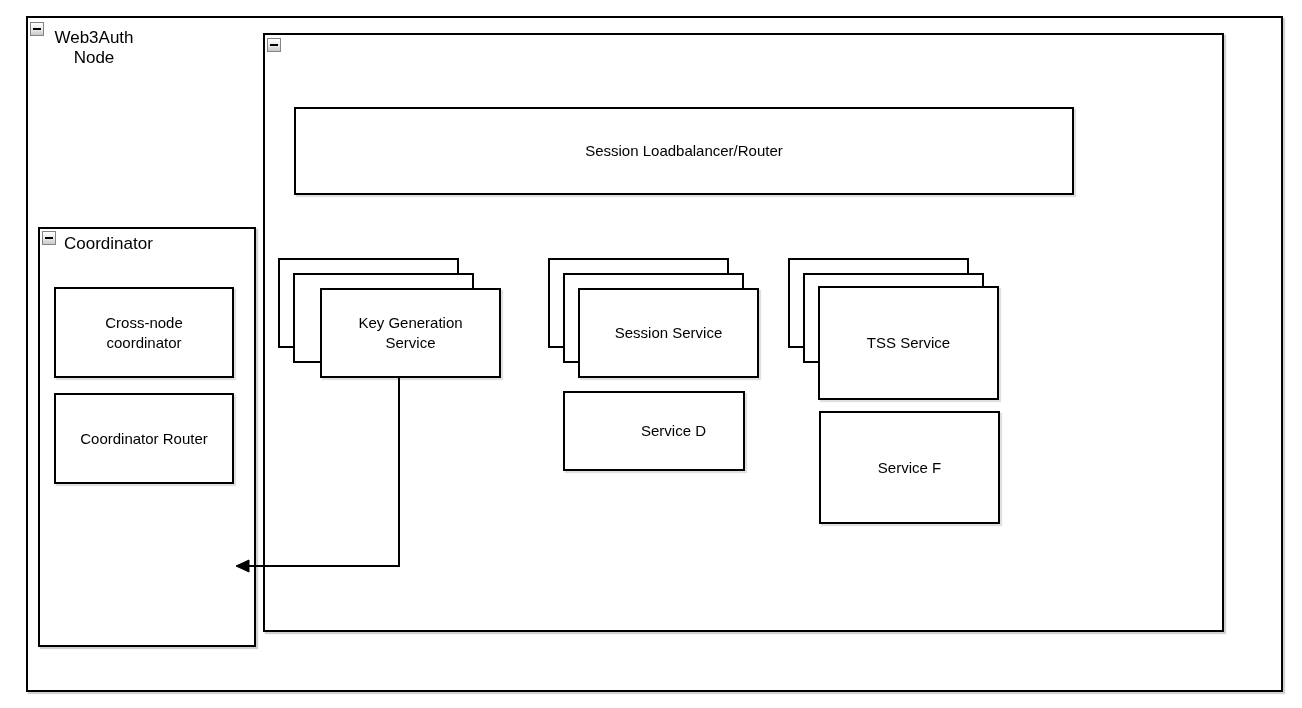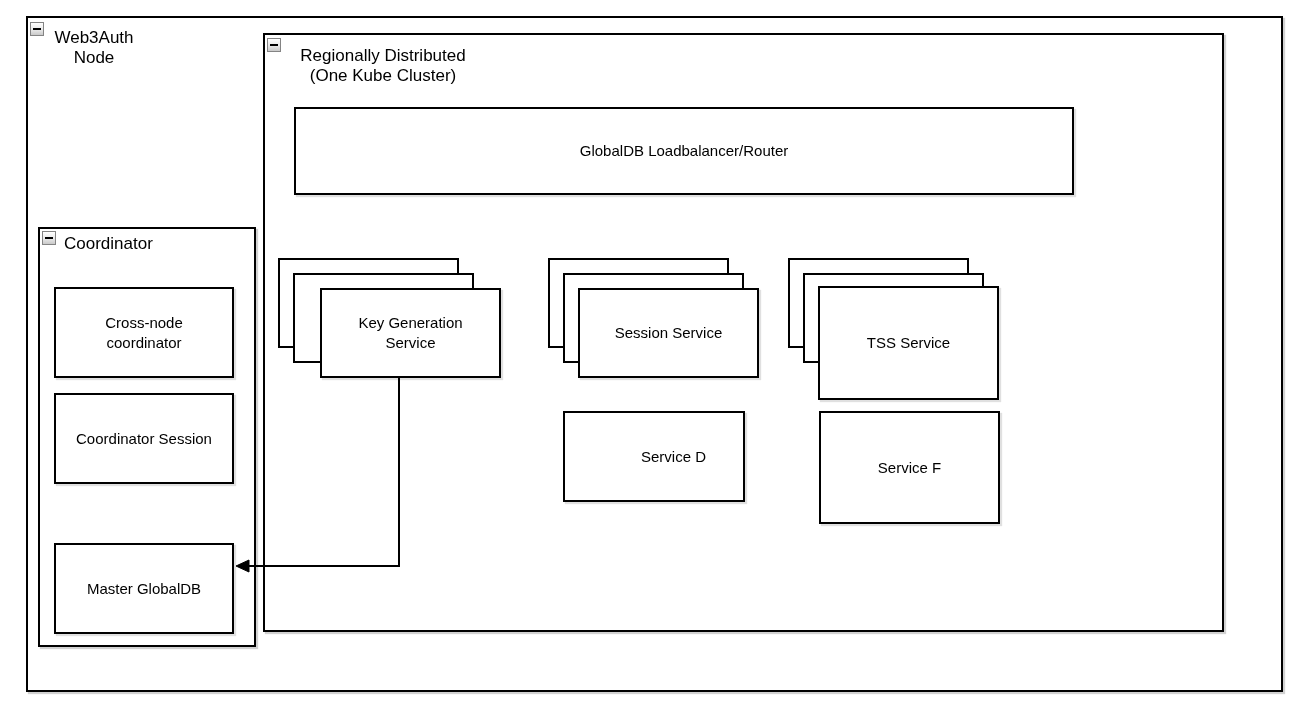--- a/index.html
+++ b/index.html
@@ -81,45 +81,42 @@
   <div class="group" style="left:263px; top:33px; width:961px; height:599px;"></div>
 
   <div class="group" style="left:38px; top:227px; width:218px; height:420px;"></div>
 
   <div class="collapse" style="left:30px; top:22px;"></div>
   <div class="collapse" style="left:267px; top:38px;"></div>
   <div class="collapse" style="left:42px; top:231px;"></div>
 
   <div class="glabel centered" style="left:38px; top:28px; width:112px;">Web3Auth
 Node</div>
-  <div class="glabel centered" style="left:288px; top:46px; width:190px;">Regionally Distributed
-(One Kube Cluster)</div>
   <div class="glabel" style="left:64px; top:234px;">Coordinator</div>
 
-  <div class="node" style="left:294px; top:107px; width:780px; height:88px;">GlobalDB Loadbalancer/Router</div>
+  <div class="node" style="left:294px; top:107px; width:780px; height:88px;">Session Loadbalancer/Router</div>
 
   <div class="layer" style="left:278px; top:258px; width:181px; height:90px;"></div>
   <div class="layer" style="left:293px; top:273px; width:181px; height:90px;"></div>
   <div class="node" style="left:308px; top:288px; width:181px; height:90px;margin-left:12px;">Key Generation
 Service</div>
 
   <div class="layer" style="left:548px; top:258px; width:181px; height:90px;"></div>
   <div class="layer" style="left:563px; top:273px; width:181px; height:90px;"></div>
   <div class="node" style="left:578px; top:288px; width:181px; height:90px;">Session Service</div>
 
   <div class="layer" style="left:788px; top:258px; width:181px; height:90px;"></div>
   <div class="layer" style="left:803px; top:273px; width:181px; height:90px;"></div>
   <div class="node" style="left:818px; top:286px; width:181px; height:114px;">TSS Service</div>
 
-  <div class="node" style="left:563px; top:411px; width:182px; height:91px;padding-left:39px;">Service D</div>
+  <div class="node" style="left:563px; top:391px; width:182px; height:80px;padding-left:39px;">Service D</div>
   <div class="node" style="left:819px; top:411px; width:181px; height:113px;">Service F</div>
 
   <div class="node" style="left:54px; top:287px; width:180px; height:91px;">Cross-node
 coordinator</div>
-  <div class="node" style="left:54px; top:393px; width:180px; height:91px;">Coordinator Session</div>
-  <div class="node" style="left:54px; top:543px; width:180px; height:91px;">Master GlobalDB</div>
+  <div class="node" style="left:54px; top:393px; width:180px; height:91px;">Coordinator Router</div>
 
   <svg class="edge-svg" viewBox="0 0 1302 708" xmlns="http://www.w3.org/2000/svg">
     <path d="M 399 378 L 399 566 L 248 566" fill="none" stroke="#000000" stroke-width="2"></path>
     <polygon points="236,566 249,560 249,572" fill="#000000" stroke="#000000"></polygon>
   </svg>
 
 </div>
 
 </body></html>

